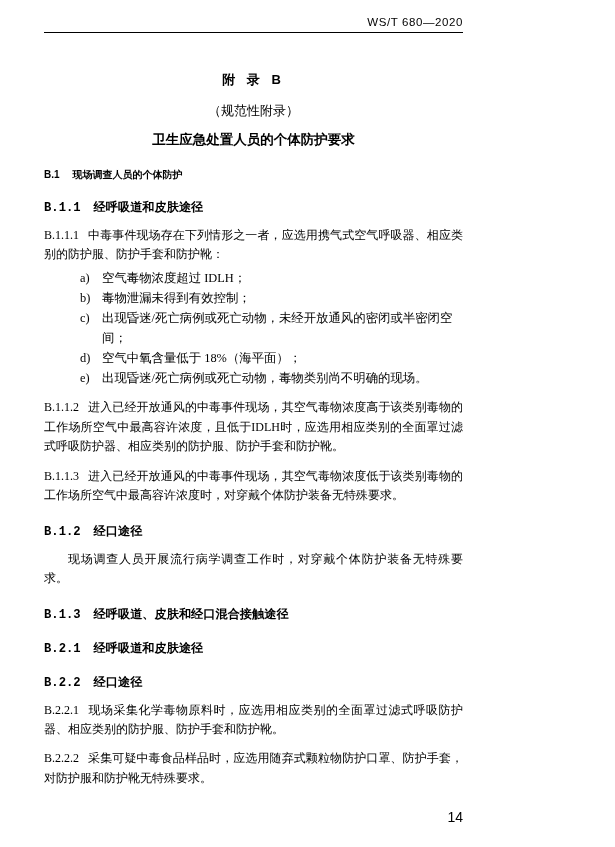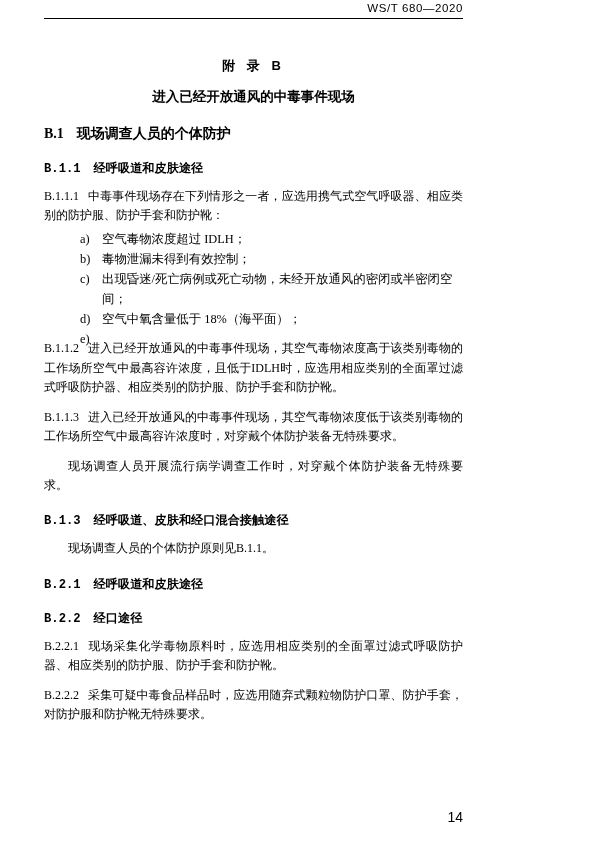--- a/index.html
+++ b/index.html
@@ -13,21 +13,21 @@
     font-family: "Liberation Serif", "DejaVu Serif", serif;
     color: #000000;
     position: relative;
     overflow: hidden;
   }
   .page {
     position: relative;
     width: 507px;
     height: 847px;
     box-sizing: border-box;
-    padding: 2px 44px 0 44px;
+    padding: 16px 44px 0 44px;
   }
   .header {
     text-align: right;
     font-family: "Liberation Sans", sans-serif;
     font-size: 11.5px;
     letter-spacing: 0.6px;
     color: #000;
     margin-bottom: 2px;
   }
   .rule {
@@ -51,23 +51,23 @@
     font-family: "Liberation Sans", sans-serif;
     font-size: 13px;
     margin-bottom: 11px;
   }
   .annex-name {
     font-family: "Liberation Sans", sans-serif;
     font-weight: bold;
     font-size: 13.5px;
   }
   .h2 {
-    font-family: Liberation Serif, serif;
-    font-weight: bold;
-    font-size: 14px;
+    font-family: Liberation Sans, sans-serif;
+    font-weight: bold;
+    font-size: 10px;
     margin-top: 19px;
     margin-bottom: 0;
   }
   .h3 {
     font-family: Liberation Mono, monospace;
     font-weight: bold;
     font-size: 12.2px;
     margin-top: 17px;
     margin-bottom: 0;
   }
@@ -117,21 +117,22 @@
 
 <div class="page">
 
   <div class="header">
     <span>WS/T 680—2020</span>
   </div>
   <hr class="rule">
 
   <div class="annex-title-block">
     <div class="annex-title">附 录 B</div>
-    <div class="annex-name">进入已经开放通风的中毒事件现场</div>
+    <div class="annex-sub">（规范性附录）</div>
+    <div class="annex-name">卫生应急处置人员的个体防护要求</div>
   </div>
 
   <div class="h2">
     <span class="num">B.1</span><span>现场调查人员的个体防护</span>
   </div>
 
   <div class="h3">
     <span class="num">B.1.1</span><span>经呼吸道和皮肤途径</span>
   </div>
 
@@ -151,37 +152,40 @@
     <li>
       <span class="marker">c)</span>
       <span>出现昏迷/死亡病例或死亡动物，未经开放通风的密闭或半密闭空间；</span>
     </li>
     <li>
       <span class="marker">d)</span>
       <span>空气中氧含量低于 18%（海平面）；</span>
     </li>
     <li>
       <span class="marker">e)</span>
+      <span>出现昏迷/死亡病例或死亡动物，毒物类别尚不明确的现场。</span>
     </li>
   </ul>
 
   <div class="para">
     <span class="num">B.1.1.2</span><span>进入已经开放通风的中毒事件现场，其空气毒物浓度高于该类别毒物的工作场所空气中最高容许浓度，且低于IDLH时，应选用相应类别的全面罩过滤式呼吸防护器、相应类别的防护服、防护手套和防护靴。</span>
   </div>
 
   <div class="para">
     <span class="num">B.1.1.3</span><span>进入已经开放通风的中毒事件现场，其空气毒物浓度低于该类别毒物的工作场所空气中最高容许浓度时，对穿戴个体防护装备无特殊要求。</span>
   </div>
 
+  <div class="h3">
+    <span class="num">B.1.2</span><span>经口途径</span>
+  </div>
   <div class="para indent">现场调查人员开展流行病学调查工作时，对穿戴个体防护装备无特殊要求。</div>
 
   <div class="h3">
     <span class="num">B.1.3</span><span>经呼吸道、皮肤和经口混合接触途径</span>
   </div>
-  <div class="para indent">现场调查人员的个体防护原则见B.1.1。</div>
 
 
   <div class="h3">
     <span class="num">B.2.1</span><span>经呼吸道和皮肤途径</span>
   </div>
 
   <div class="h3">
     <span class="num">B.2.2</span><span>经口途径</span>
   </div>
 

